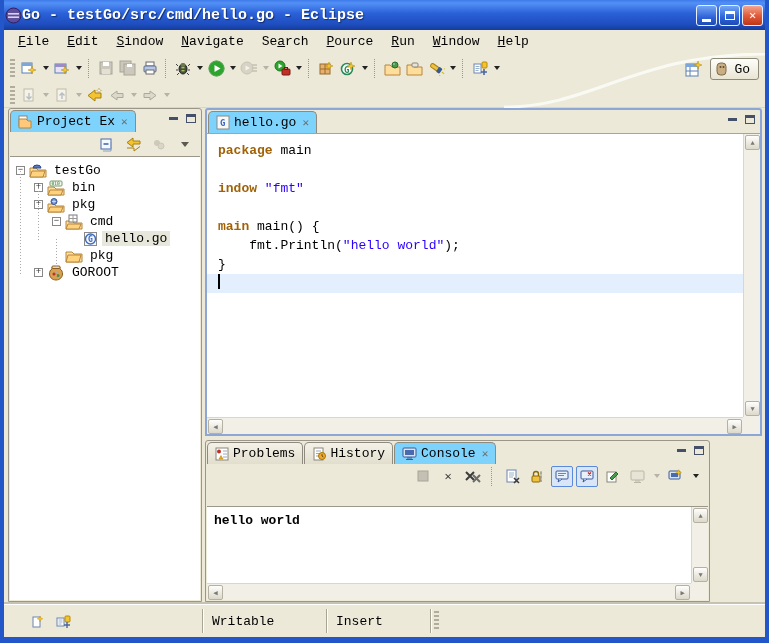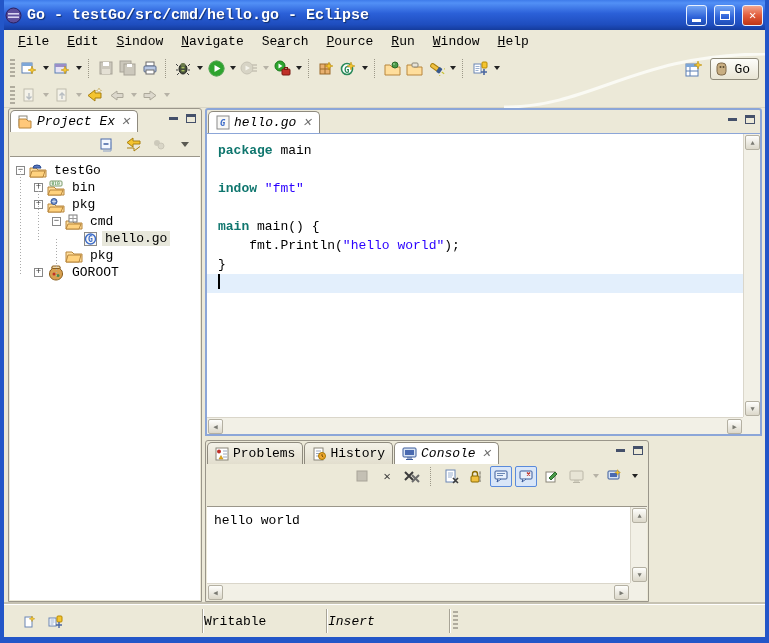--- a/index.html
+++ b/index.html
@@ -1,21 +1,21 @@
 <!DOCTYPE html>
 <html><head>
 <meta charset="utf-8">
 <style>
   html,body{margin:0;padding:0;background:#888;}
   *{box-sizing:border-box;}
   .window{position:relative;width:769px;height:643px;background:#ECE9D8;
     border-left:4px solid #2356C8;border-right:4px solid #2356C8;border-bottom:6px solid #2356C8;
     font-family:"Liberation Mono","DejaVu Sans Mono",monospace;font-size:13px;color:#000;overflow:hidden;}
   
-  .titlebar{height:30px;margin:0 -4px;padding:0 6px 0 5px;display:flex;align-items:center;gap:5px;
+  .titlebar{height:30px;margin:0 -4px;padding:0 6px 0 5px;display:flex;align-items:center;
     background:linear-gradient(180deg,#3E7BEA 0%,#5290F6 10%,#2B60D8 45%,#1E4DBE 82%,#153C9C 100%);}
   .app-icon{width:17px;height:17px;flex:0 0 auto;}
   .title{flex:1;color:#fff;font-weight:bold;font-size:15px;white-space:nowrap;overflow:hidden;text-shadow:1px 1px 1px #12306E;}
   .tbb{width:21px;height:21px;border:1px solid #E8F0FF;border-radius:3px;display:flex;align-items:center;justify-content:center;margin-left:2px;}
   .tbb.min,.tbb.max{background:linear-gradient(180deg,#73A5F4,#2E62D8 60%,#1E4CB4);}
   .tbb.close{background:linear-gradient(180deg,#F2A68E,#E25C3C 50%,#BE3616);color:#fff;font-weight:bold;font-size:12px;}
   .min i{display:block;width:9px;height:3px;background:#fff;margin-top:10px;}
   .max i{display:block;width:10px;height:9px;border:1px solid #fff;border-top:3px solid #fff;}
   
   .menubar{height:23px;display:flex;align-items:center;padding-left:5px;}
@@ -34,25 +34,25 @@
   .sep{width:3px;height:19px;border-left:1px dotted #9C9888;margin:0 4px;}
   .curve{position:absolute;left:500px;top:0;pointer-events:none;}
   .persp{position:absolute;right:6px;top:4px;display:flex;align-items:center;gap:5px;}
   .persp-btn{display:flex;align-items:center;gap:5px;padding:2px 8px 2px 4px;border:1px solid #8E8A7A;border-radius:3px;
     background:linear-gradient(180deg,#FDFDFA,#E9E5D4);}
   
   .panel{position:absolute;background:#ECE9D8;border:1px solid #9A968A;border-radius:3px 3px 0 0;}
   .panel.active{border:2px solid #8CA6D8;}
   .explorer{left:4px;top:108px;width:194px;height:494px;}
   .editor{left:201px;top:108px;width:557px;height:328px;}
-  .console{left:201px;top:440px;width:444px;height:162px;}
+  .console{left:201px;top:440px;width:505px;height:162px;}
   .tabrow{height:23px;display:flex;align-items:flex-end;padding-left:1px;position:relative;}
   .tab{display:flex;align-items:center;gap:4px;height:22px;padding:0 7px;border:1px solid #8E8A7E;border-bottom:none;
     border-radius:5px 5px 0 0;margin-right:1px;white-space:nowrap;}
-  .tab.active{background:#ffffff;font-style:italic;}
+  .tab.active{background:#7dd3fc;}
   .tab.inactive{background:linear-gradient(180deg,#F4F2E8,#E2DECE);}
   .tab .x{color:#6E6E6E;font-size:11px;margin-left:2px;}
   .minmax{position:absolute;right:5px;top:5px;display:flex;gap:8px;align-items:center;}
   .mm-min i{display:block;width:9px;height:3px;background:#44506A;}
   .mm-max i{display:block;width:10px;height:9px;border:1px solid #44506A;border-top:3px solid #44506A;}
   .localbar{height:24px;display:flex;justify-content:flex-end;align-items:center;gap:4px;padding-right:5px;}
   .view-dd{border-left:4px solid transparent;border-right:4px solid transparent;border-top:5px solid #5A5A52;}
   .content{position:absolute;left:1px;right:1px;bottom:1px;background:#fff;border-top:1px solid #9A968A;overflow:hidden;}
   .explorer .content{top:47px;}
   .editor .content{top:23px;left:0;right:0;bottom:0;border-top:1px solid #8CA6D8;}
@@ -63,45 +63,45 @@
   .exp{width:9px;height:9px;border:1px solid #888;background:#fff;font-size:9px;line-height:7px;text-align:center;flex:0 0 auto;color:#333;}
   .lvl0{padding-left:6px;}.lvl1{padding-left:24px;}.lvl2{padding-left:42px;}.lvl3{padding-left:60px;}
   .noexp{width:9px;flex:0 0 auto;}
   .tlabel{padding:0 3px;}
   .trow.sel .tlabel{background:#E7E7DB;}
   .guides{position:absolute;left:0;top:0;width:100%;height:100%;pointer-events:none;}
   .vguide{position:absolute;width:1px;background:repeating-linear-gradient(180deg,#AAA 0 1px,transparent 1px 3px);}
   
   .codearea{position:absolute;left:0;top:0;right:17px;bottom:17px;padding:7px 0 0 11px;line-height:19px;cursor:text;}
   .cl{height:19px;white-space:pre;}
-  .kw{color:#0f766e;font-weight:bold;}
+  .kw{color:#a16207;font-weight:bold;}
   .str{color:#2A00FF;}
   .cur{background:#E3EFFC;margin-left:-11px;padding-left:11px;}
   .caret{display:inline-block;width:2px;height:15px;background:#000;vertical-align:-2px;}
   
   .vsb{position:absolute;top:0;bottom:17px;right:0;width:17px;background:#F2F0E6;border-left:1px solid #DAD6CA;}
   .hsb{position:absolute;left:0;right:17px;bottom:0;height:17px;background:#F2F0E6;border-top:1px solid #DAD6CA;}
   .sbtn{position:absolute;width:15px;height:15px;border:1px solid #B4B0A2;border-radius:2px;background:linear-gradient(180deg,#FEFEFC,#DCD8CA);
     display:flex;align-items:center;justify-content:center;font-size:7px;color:#7A7A72;}
   .sb-up{top:1px;left:1px;}.sb-dn{bottom:1px;left:1px;}.sb-lf{left:1px;top:1px;}.sb-rt{right:1px;top:1px;}
   .corner{position:absolute;right:0;bottom:0;width:17px;height:17px;background:#F2F0E6;}
   
   .substatus{height:18px;padding:1px 0 0 7px;white-space:nowrap;overflow:hidden;}
   .ctoolbar{height:24px;display:flex;align-items:center;justify-content:flex-end;gap:3px;padding-right:8px;}
   .cbtn{width:22px;height:21px;display:flex;align-items:center;justify-content:center;border:1px solid transparent;border-radius:2px;}
   .cbtn.pressed{border:1px solid #5A8ADB;background:#D9E6F8;}
   .xglyph{font-size:12px;font-weight:bold;color:#3C3C3C;}
-  .cout{padding:6px 0 0 7px;white-space:pre;}
+  .cout{padding:6px 0 0 7px;white-space:pre;font-weight:bold;}
   
   .statusbar{position:absolute;left:0;top:604px;width:761px;height:33px;border-top:1px solid #fff;box-shadow:0 -2px 0 #C6C2B2;
     display:flex;align-items:stretch;}
-  .sbcell{display:flex;align-items:center;padding-left:0;}
+  .sbcell{display:flex;align-items:center;padding-left:8px;}
   .sbc1{width:198px;gap:10px;}
   .sbc2{width:122px;}
-  .sbc3{width:121px;font-style:italic;}
+  .sbc3{width:102px;}
   .sbsep{width:2px;border-left:1px solid #A8A496;border-right:1px solid #FFF;margin:4px 0;}
   .sbgrip{width:5px;margin:6px 2px;background:repeating-linear-gradient(180deg,#B0AC9E 0 2px,transparent 2px 4px);}
 </style>
 </head>
 <body>
 
 <div class="window">
 
   <div class="titlebar">
     <svg class="app-icon" viewBox="0 0 17 17">

